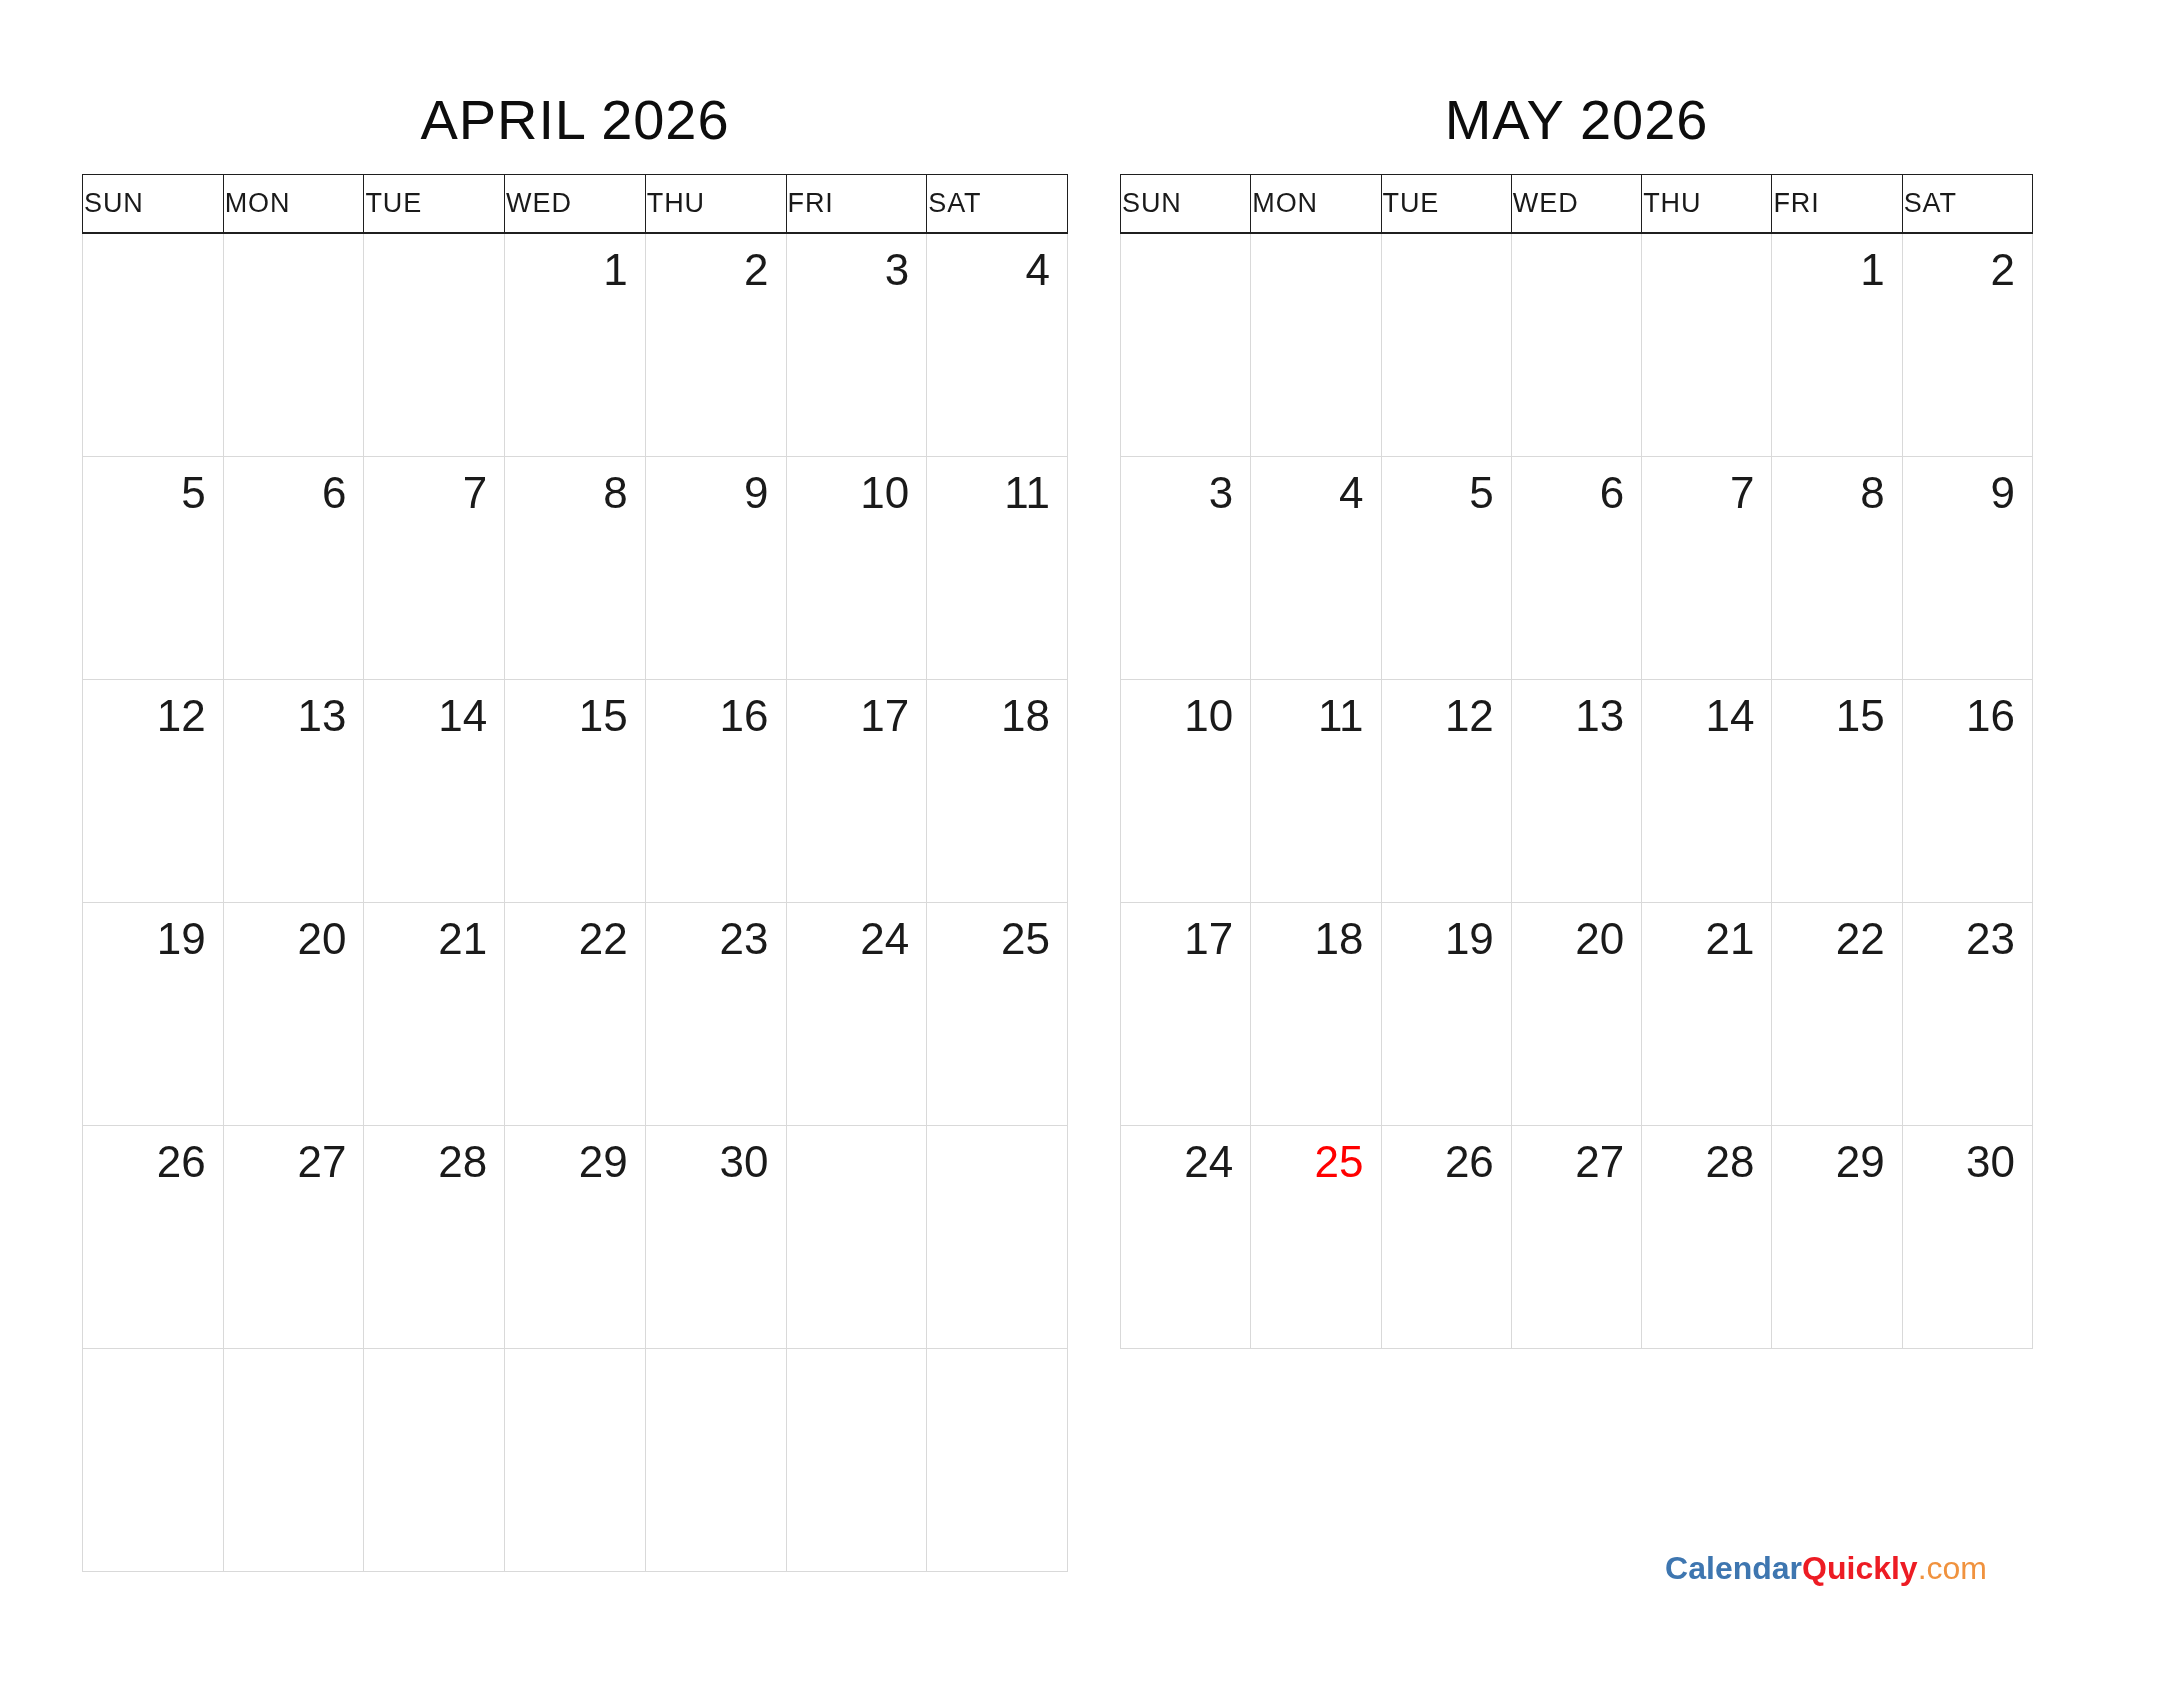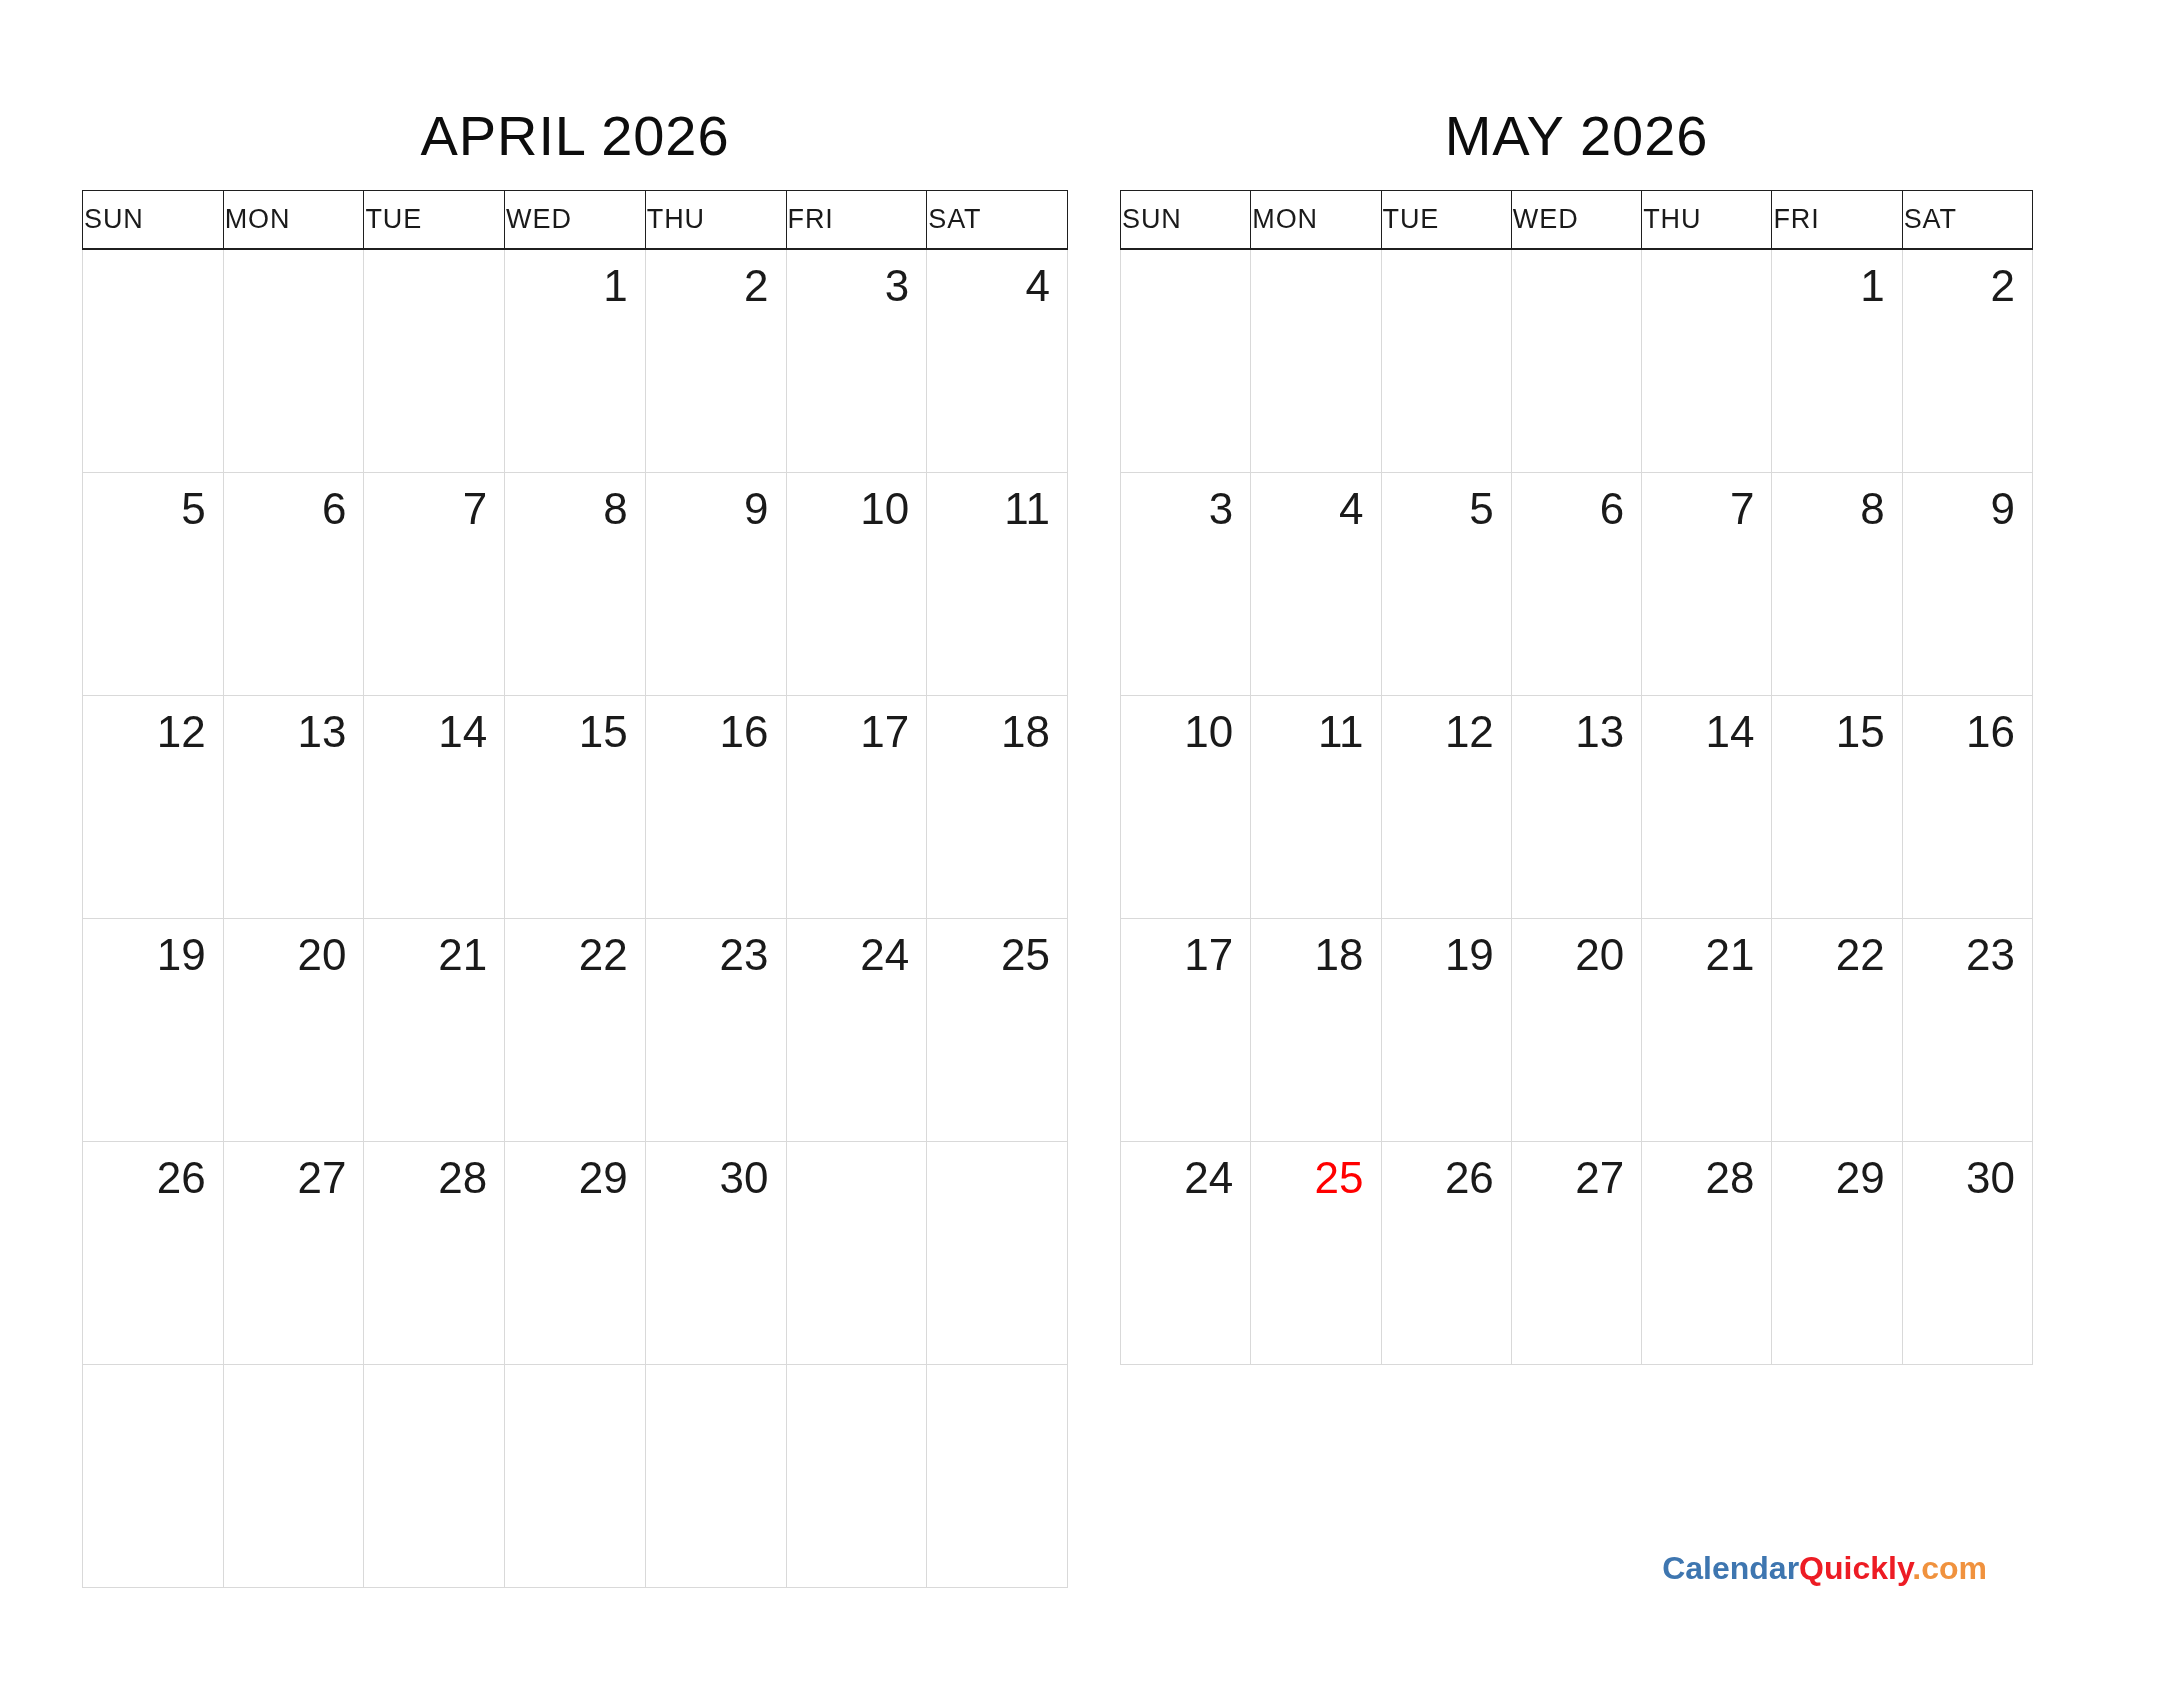--- a/index.html
+++ b/index.html
@@ -5,21 +5,21 @@
 <style>
   html, body { margin: 0; padding: 0; background: #ffffff; }
   .page {
     position: relative;
     width: 2181px;
     height: 1685px;
     background: #ffffff;
     font-family: "Liberation Sans", sans-serif;
     overflow: hidden;
   }
-  .month { position: absolute; top: 16px; }
+  .month { position: absolute; top: 0; }
   .month.april { left: 82px;  width: 986px; }
   .month.may   { left: 1120px; width: 913px; }
   .month-title {
     margin: 0;
     padding: 92px 0 0 0;
     text-align: center;
     font-size: 56px;
     line-height: 1;
     font-weight: 500;
     letter-spacing: 0.9px;
@@ -61,21 +61,21 @@
     top: 1549px;
     right: 194px;
     font-size: 32px;
     font-weight: 700;
     line-height: 1.2;
     white-space: nowrap;
     cursor: pointer;
   }
   .logo-calendar { color: var(--logo-blue, #3e76b0); }
   .logo-quickly  { color: var(--logo-red, #ed1c24); }
-  .logo-com      { color: var(--logo-orange, #f0923e); font-weight: 700; }
+  .logo-com      { color: var(--logo-orange, #f0923e); font-weight: 400; }
 </style>
 </head>
 <body>
 
 <div class="page">
 
   <section class="month april">
     <h2 class="month-title">APRIL 2026</h2>
     <table class="cal-table">
       <thead>

